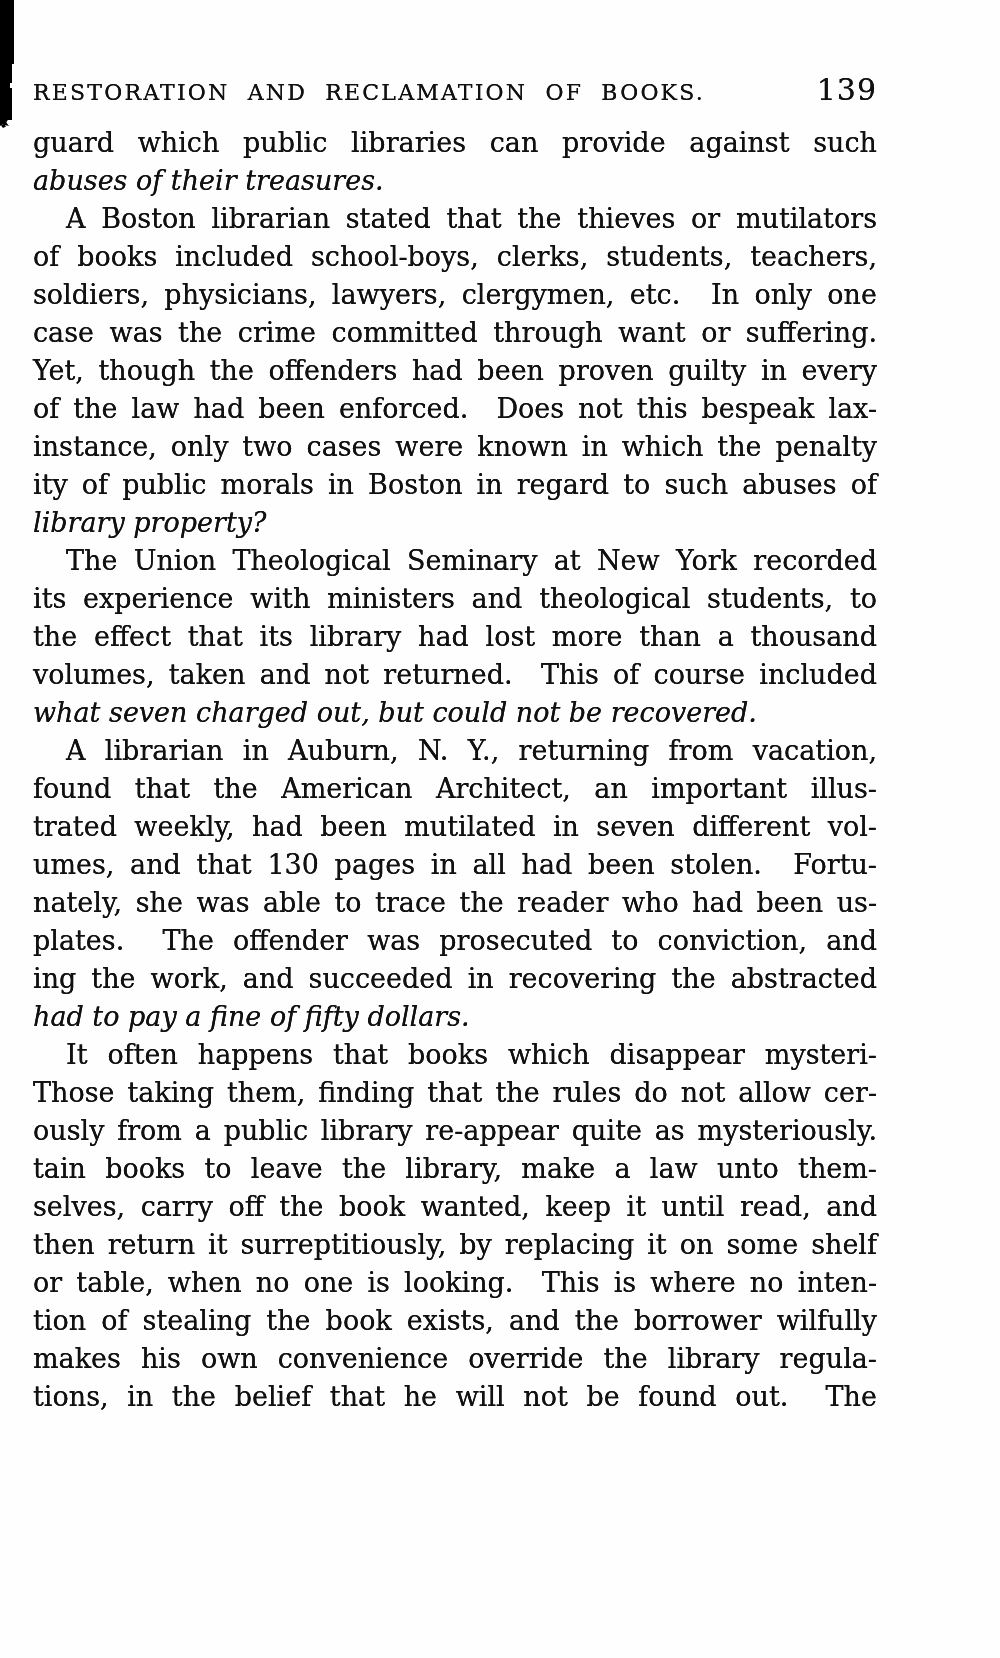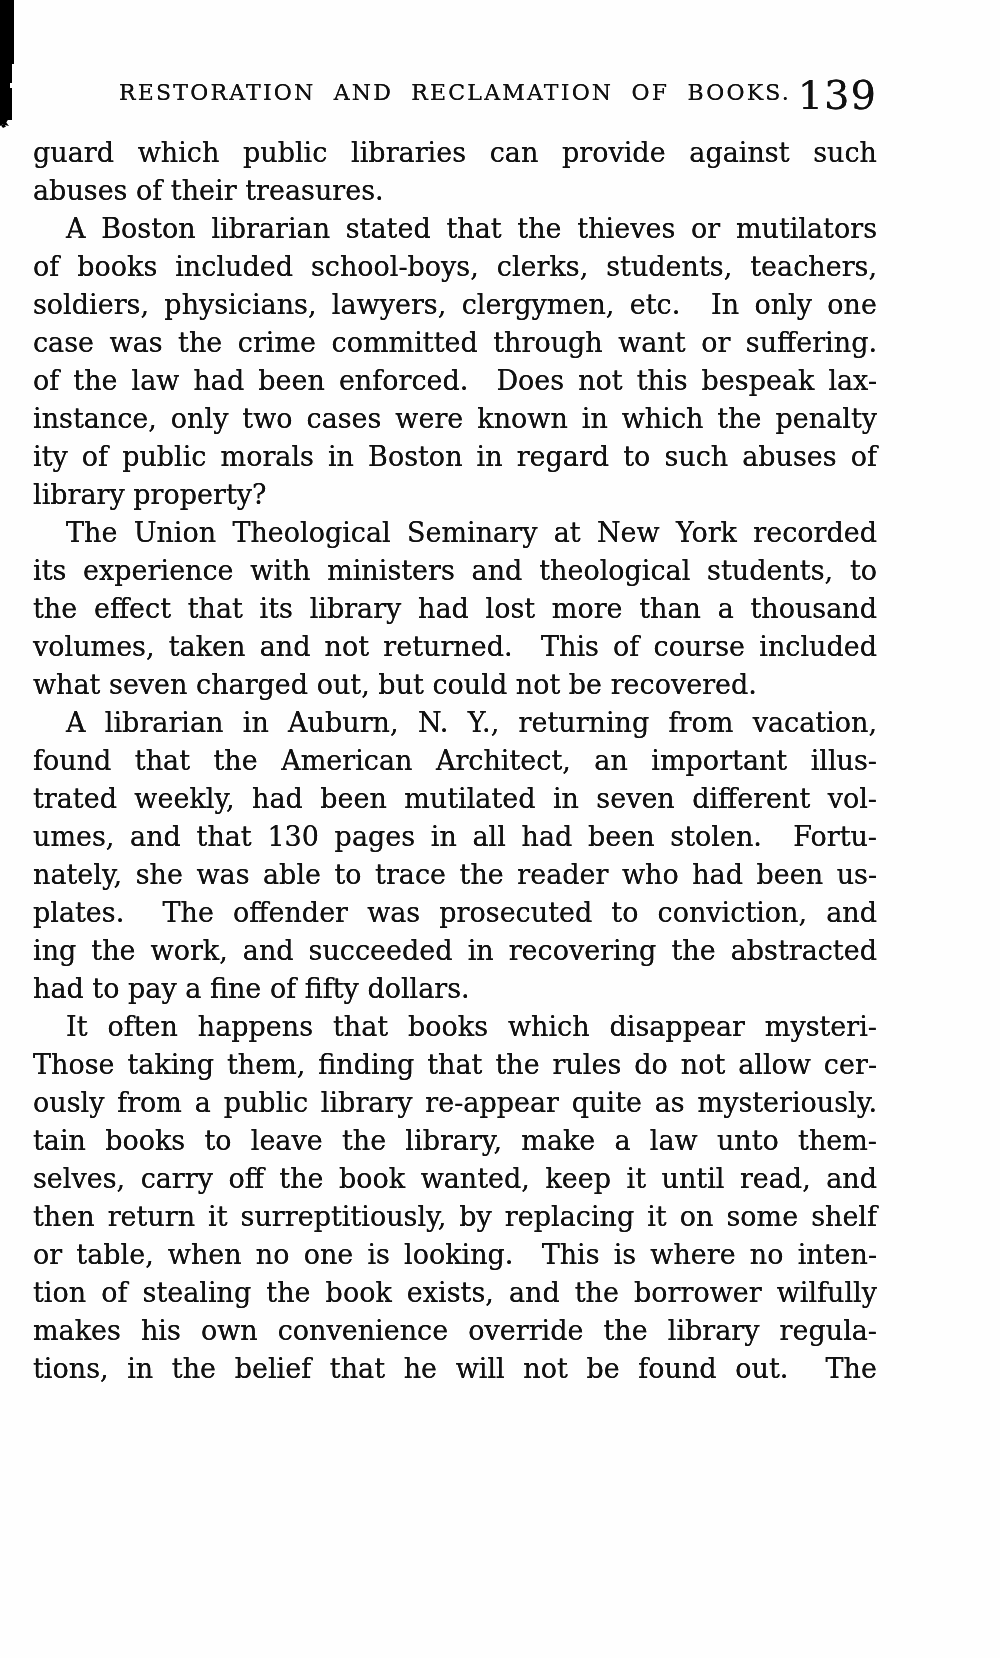--- a/index.html
+++ b/index.html
@@ -31,54 +31,54 @@
     position: absolute;
     left: 33px;
     top: 74px;
     width: 844px;
     height: 36px;
   }
   .header-title {
     position: absolute;
     left: 0; right: 0;
     top: 6px;
-    text-align: center;
     font-size: 22px;
     letter-spacing: 2.2px;
     word-spacing: 9px;
     white-space: nowrap;
     text-shadow: 0 0 0.5px #111;
   }
   .page-number {
     position: absolute;
     right: 0;
     top: -2px;
-    font-size: 40px;
+    font-size: 30px;
     letter-spacing: 1px;
     text-shadow: 0 0 0.5px #111;
   }
 
   
   .text-block {
     position: absolute;
     left: 33px;
-    top: 134px;
+    top: 124px;
     width: 844px;
   }
   .line {
     font-size: 27px;
     line-height: 38px;
     height: 38px;
     white-space: nowrap;
     text-align: justify;
     text-align-last: justify;
     text-shadow: 0 0 0.6px #111;
   }
   .line.last {
     text-align-last: left;
+    font-style: italic;
   }
   .line.indent {
     text-indent: 33px;
   }
 </style>
 </head>
 <body>
 
 <div class="page">
 
@@ -93,20 +93,21 @@
     <div class="page-number">139</div>
   </div>
 
   <div class="text-block">
       <div class="line">guard which public libraries can provide against such</div>
       <div class="line last">abuses of their treasures.</div>
       <div class="line indent">A Boston librarian stated that the thieves or mutilators</div>
       <div class="line">of books included school-boys, clerks, students, teachers,</div>
       <div class="line">soldiers, physicians, lawyers, clergymen, etc.&nbsp; In only one</div>
       <div class="line">case was the crime committed through want or suffering.</div>
+      <div class="line">Yet, though the offenders had been proven guilty in every</div>
       <div class="line">of the law had been enforced.&nbsp; Does not this bespeak lax-</div>
       <div class="line">instance, only two cases were known in which the penalty</div>
       <div class="line">ity of public morals in Boston in regard to such abuses of</div>
       <div class="line last">library property?</div>
       <div class="line indent">The Union Theological Seminary at New York recorded</div>
       <div class="line">its experience with ministers and theological students, to</div>
       <div class="line">the effect that its library had lost more than a thousand</div>
       <div class="line">volumes, taken and not returned.&nbsp; This of course included</div>
       <div class="line last">what seven charged out, but could not be recovered.</div>
       <div class="line indent">A librarian in Auburn, N. Y., returning from vacation,</div>

